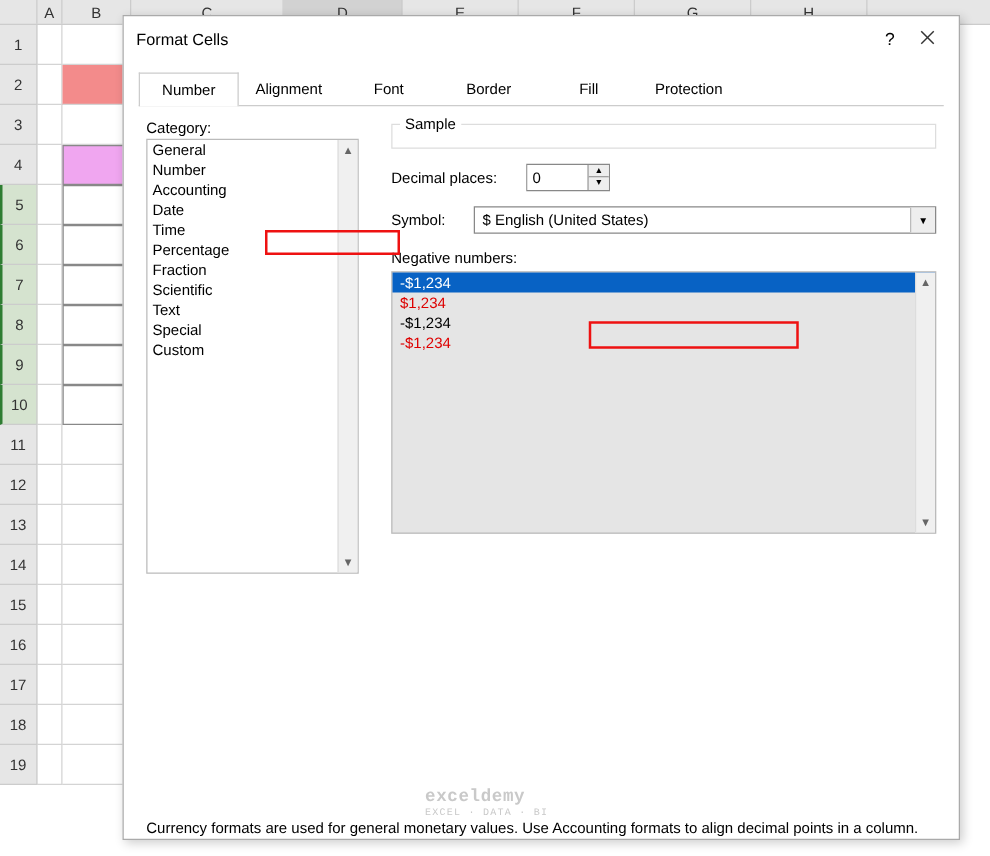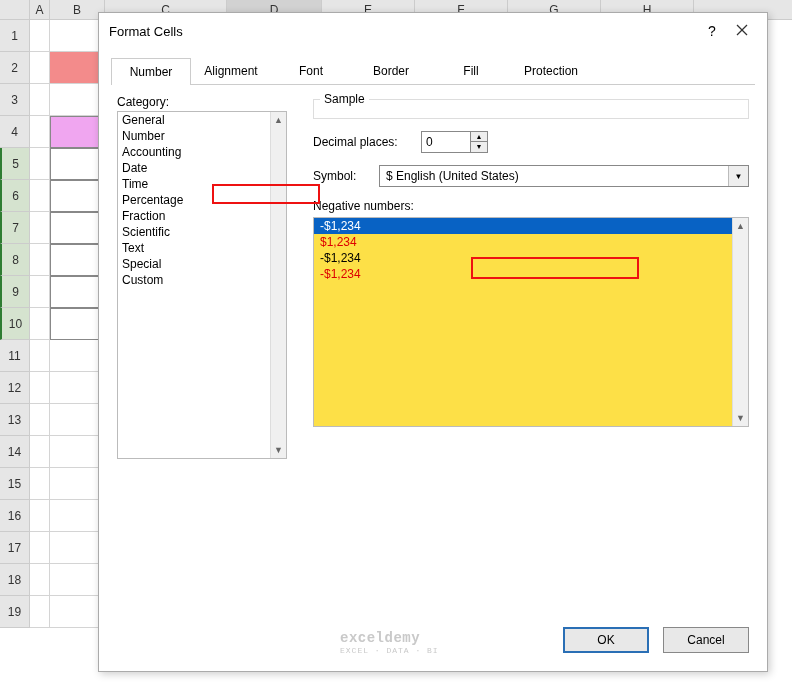--- a/index.html
+++ b/index.html
@@ -61,21 +61,21 @@
 .spinner { display: flex; border: 1px solid #888; height: 22px; }
 .spinner input { width: 48px; border: none; padding: 0 4px; font-size: 12px; outline: none; }
 .spinner .btns { display: flex; flex-direction: column; border-left: 1px solid #888; }
 .spinner .sp { height: 10px; width: 16px; font-size: 7px; text-align: center; line-height: 10px; background: #eee; cursor: pointer; border-bottom: 1px solid #888; }
 .spinner .sp:last-child { border-bottom: none; }
 
 .combo { flex: 1; height: 22px; border: 1px solid #888; display: flex; align-items: center; background: #fff; }
 .combo .val { flex: 1; padding: 0 6px; font-size: 12px; }
 .combo .dd { width: 20px; height: 100%; background: #eee; border-left: 1px solid #bbb; display: flex; align-items: center; justify-content: center; font-size: 8px; cursor: pointer; }
 
-.neg-list { border: 1px solid #bbb; height: 210px; margin-top: 2px; position: relative; background: #fde047; }
+.neg-list { border: 1px solid #bbb; height: 210px; margin-top: 2px; position: relative; background: #e5e5e5; }
 .neg-list .item { padding: 1px 6px; font-size: 12px; cursor: pointer; }
 .neg-list .item.selected { background: #0862c4; color: #fff; }
 .neg-list .red { color: #d00; }
 .neg-list .scroll { position: absolute; right: 0; top: 0; width: 16px; height: 100%; background: #f0f0f0; border-left: 1px solid #ddd; }
 
 .description { padding: 4px 18px 0 18px; font-size: 12px; line-height: 1.4; }
 
 .btn-row { display: flex; justify-content: flex-end; gap: 14px; padding: 18px; }
 .btn { width: 86px; height: 26px; border: 1px solid #888; background: #e8e8e8; font-size: 12px; cursor: pointer; }
 .btn.primary { border: 2px solid #2a6fb5; background: #e8e8e8; }
@@ -387,25 +387,22 @@
           <div class="item ">-$1,234</div>
           <div class="item red">-$1,234</div>
           <div class="scroll">
           <div class="arrow">▲</div>
           <div class="arrow" style="position:absolute;bottom:0;width:100%">▼</div>
         </div>
       </div>
     </div>
   </div>
 
-
-  <div class="btn-row">
-    <button class="btn primary">OK</button>
-    <button class="btn">Cancel</button>
-  </div>
+  <div class="description">Currency formats are used for general monetary values.  Use Accounting formats to align decimal points in a column.</div>
+
 
   <div class="highlight-red hl1"></div>
   <div class="highlight-red hl2"></div>
 </div>
 
 <div class="watermark">
   <div>
     <div class="logo">exceldemy</div>
     <div class="sub">EXCEL · DATA · BI</div>
   </div>

